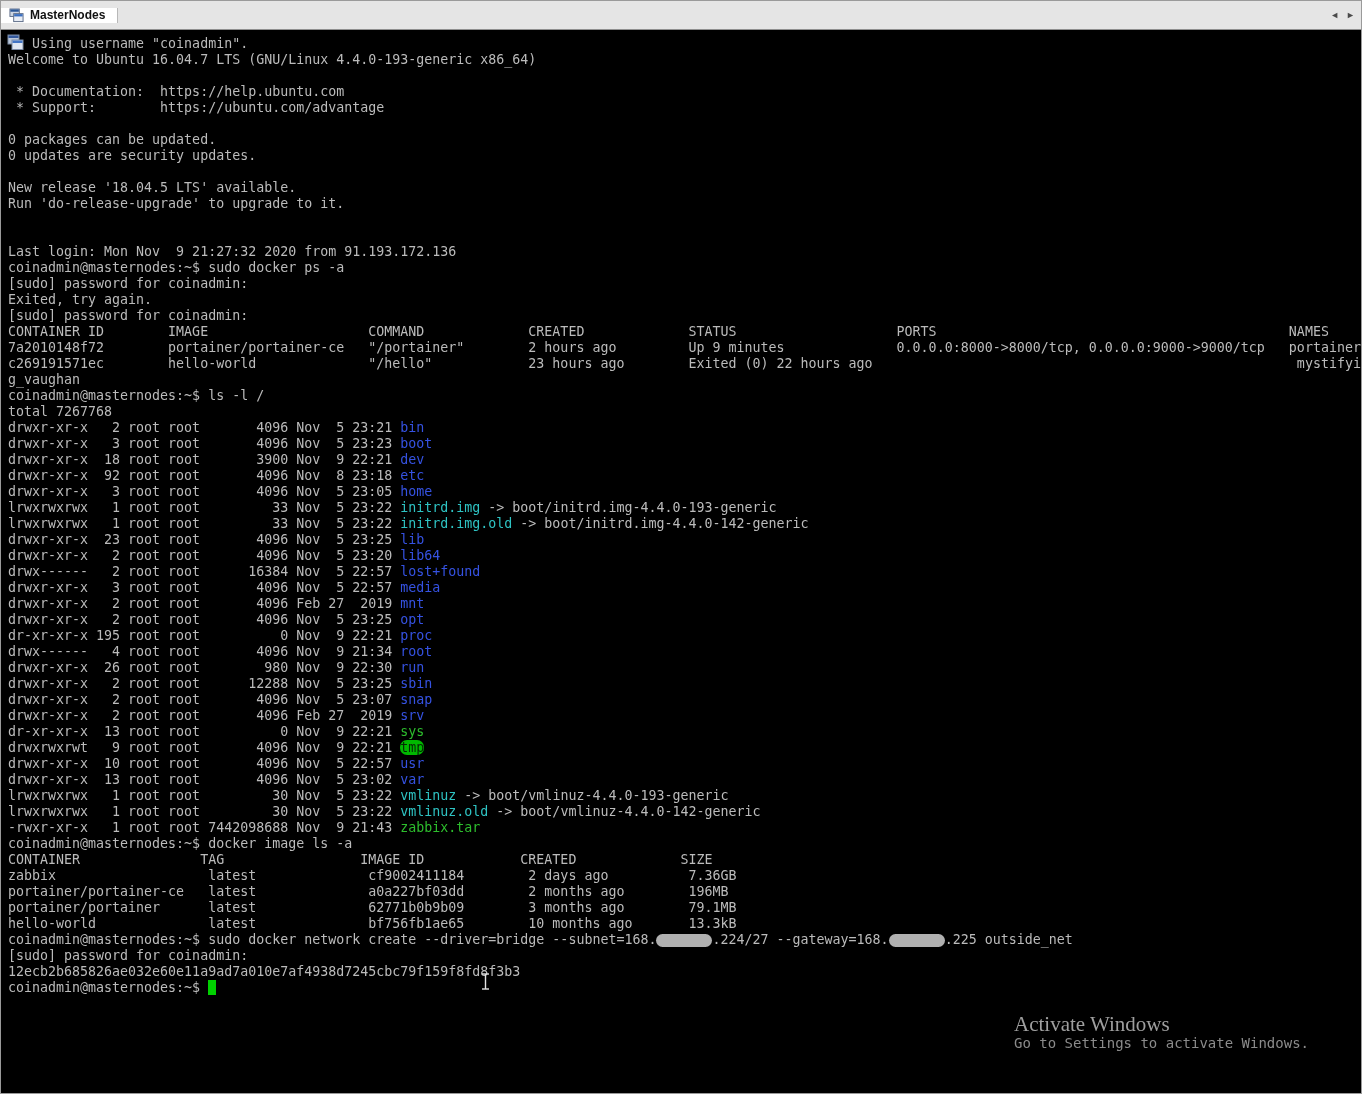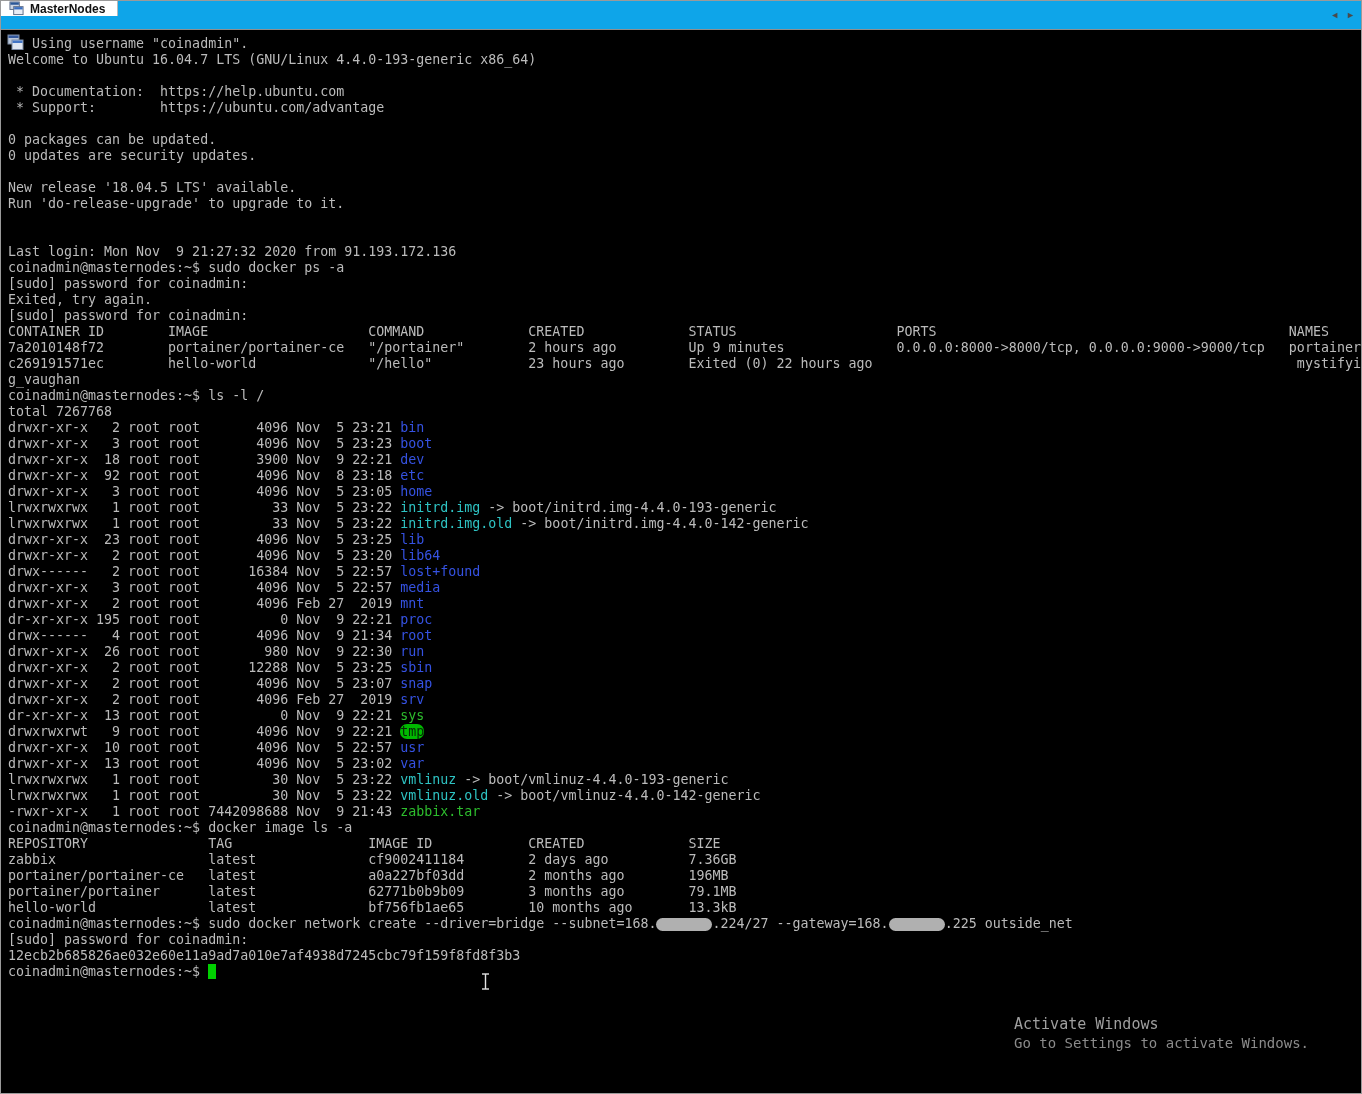--- a/index.html
+++ b/index.html
@@ -8,24 +8,24 @@
     width:1362px;height:1094px;
     box-sizing:border-box;
     border:1px solid #9a9a9a;
     background:#000;
     overflow:hidden;
     font-family:"Liberation Sans", sans-serif;
   }
   
   .tabbar{
     height:28px;
-    background:#0ea5e9;
+    background:#e5e5e5;
     border-bottom:1px solid #8f8f8f;
     display:flex;
-    align-items:flex-start;
+    align-items:center;
     position:relative;
   }
   .tab{
     display:flex;
     align-items:center;
     gap:6px;
     padding:0 12px 0 8px;
     background:#ffffff;
     border-right:1px solid #b8b8b8;
     cursor:pointer;
@@ -77,23 +77,24 @@
   .putty-term-icon{position:absolute;left:6px;top:4px;}
   
   .watermark{
     position:absolute;
     right:52px;
     top:986px;
     text-align:left;
     pointer-events:none;
   }
   .watermark-title{
-    font-size:15px;
+    font-size:21px;
     color:var(--watermark-title);
     font-weight:400;
+    font-family:Liberation Serif, serif;
   }
   .watermark-sub{
     font-size:14px;
     color:var(--watermark-sub);
     margin-top:3px;
   }
   
   .mouse-pointer{position:absolute;left:478px;top:942px;}
 </style>
 </head>
@@ -160,35 +161,36 @@
         <div class="line"><span class="seg fg">drwxr-xr-x  18 root root       3900 Nov  9 22:21 </span><span class="seg dir">dev</span></div>
         <div class="line"><span class="seg fg">drwxr-xr-x  92 root root       4096 Nov  8 23:18 </span><span class="seg dir">etc</span></div>
         <div class="line"><span class="seg fg">drwxr-xr-x   3 root root       4096 Nov  5 23:05 </span><span class="seg dir">home</span></div>
         <div class="line"><span class="seg fg">lrwxrwxrwx   1 root root         33 Nov  5 23:22 </span><span class="seg link">initrd.img</span><span class="seg fg"> -&gt; boot/initrd.img-4.4.0-193-generic</span></div>
         <div class="line"><span class="seg fg">lrwxrwxrwx   1 root root         33 Nov  5 23:22 </span><span class="seg link">initrd.img.old</span><span class="seg fg"> -&gt; boot/initrd.img-4.4.0-142-generic</span></div>
         <div class="line"><span class="seg fg">drwxr-xr-x  23 root root       4096 Nov  5 23:25 </span><span class="seg dir">lib</span></div>
         <div class="line"><span class="seg fg">drwxr-xr-x   2 root root       4096 Nov  5 23:20 </span><span class="seg dir">lib64</span></div>
         <div class="line"><span class="seg fg">drwx------   2 root root      16384 Nov  5 22:57 </span><span class="seg dir">lost+found</span></div>
         <div class="line"><span class="seg fg">drwxr-xr-x   3 root root       4096 Nov  5 22:57 </span><span class="seg dir">media</span></div>
         <div class="line"><span class="seg fg">drwxr-xr-x   2 root root       4096 Feb 27  2019 </span><span class="seg dir">mnt</span></div>
+        <div class="line"><span class="seg fg">drwxr-xr-x   2 root root       4096 Nov  5 23:25 </span><span class="seg dir">opt</span></div>
         <div class="line"><span class="seg fg">dr-xr-xr-x 195 root root          0 Nov  9 22:21 </span><span class="seg dir">proc</span></div>
         <div class="line"><span class="seg fg">drwx------   4 root root       4096 Nov  9 21:34 </span><span class="seg dir">root</span></div>
         <div class="line"><span class="seg fg">drwxr-xr-x  26 root root        980 Nov  9 22:30 </span><span class="seg dir">run</span></div>
         <div class="line"><span class="seg fg">drwxr-xr-x   2 root root      12288 Nov  5 23:25 </span><span class="seg dir">sbin</span></div>
         <div class="line"><span class="seg fg">drwxr-xr-x   2 root root       4096 Nov  5 23:07 </span><span class="seg dir">snap</span></div>
         <div class="line"><span class="seg fg">drwxr-xr-x   2 root root       4096 Feb 27  2019 </span><span class="seg dir">srv</span></div>
         <div class="line"><span class="seg fg">dr-xr-xr-x  13 root root          0 Nov  9 22:21 </span><span class="seg exec">sys</span></div>
         <div class="line"><span class="seg fg">drwxrwxrwt   9 root root       4096 Nov  9 22:21 </span><span class="seg tmpdir">tmp</span></div>
         <div class="line"><span class="seg fg">drwxr-xr-x  10 root root       4096 Nov  5 22:57 </span><span class="seg dir">usr</span></div>
         <div class="line"><span class="seg fg">drwxr-xr-x  13 root root       4096 Nov  5 23:02 </span><span class="seg dir">var</span></div>
         <div class="line"><span class="seg fg">lrwxrwxrwx   1 root root         30 Nov  5 23:22 </span><span class="seg link">vmlinuz</span><span class="seg fg"> -&gt; boot/vmlinuz-4.4.0-193-generic</span></div>
         <div class="line"><span class="seg fg">lrwxrwxrwx   1 root root         30 Nov  5 23:22 </span><span class="seg link">vmlinuz.old</span><span class="seg fg"> -&gt; boot/vmlinuz-4.4.0-142-generic</span></div>
         <div class="line"><span class="seg fg">-rwxr-xr-x   1 root root 7442098688 Nov  9 21:43 </span><span class="seg exec">zabbix.tar</span></div>
         <div class="line"><span class="seg fg">coinadmin@masternodes:~$ docker image ls -a</span></div>
-        <div class="line"><span class="seg fg">REPOSITORY               TAG                 IMAGE ID            CREATED             SIZE</span></div>
+        <div class="line"><span class="seg fg">CONTAINER               TAG                 IMAGE ID            CREATED             SIZE</span></div>
         <div class="line"><span class="seg fg">zabbix                   latest              cf9002411184        2 days ago          7.36GB</span></div>
         <div class="line"><span class="seg fg">portainer/portainer-ce   latest              a0a227bf03dd        2 months ago        196MB</span></div>
         <div class="line"><span class="seg fg">portainer/portainer      latest              62771b0b9b09        3 months ago        79.1MB</span></div>
         <div class="line"><span class="seg fg">hello-world              latest              bf756fb1ae65        10 months ago       13.3kB</span></div>
         <div class="line"><span class="seg fg">coinadmin@masternodes:~$ sudo docker network create --driver=bridge --subnet=168.</span><span class="seg redact">       </span><span class="seg fg">.224/27 --gateway=168.</span><span class="seg redact">       </span><span class="seg fg">.225 outside_net</span></div>
         <div class="line"><span class="seg fg">[sudo] password for coinadmin:</span></div>
         <div class="line"><span class="seg fg">12ecb2b685826ae032e60e11a9ad7a010e7af4938d7245cbc79f159f8fd8f3b3</span></div>
         <div class="line"><span class="seg fg">coinadmin@masternodes:~$ </span><span class="seg cursor"> </span></div>
       </div>
 

